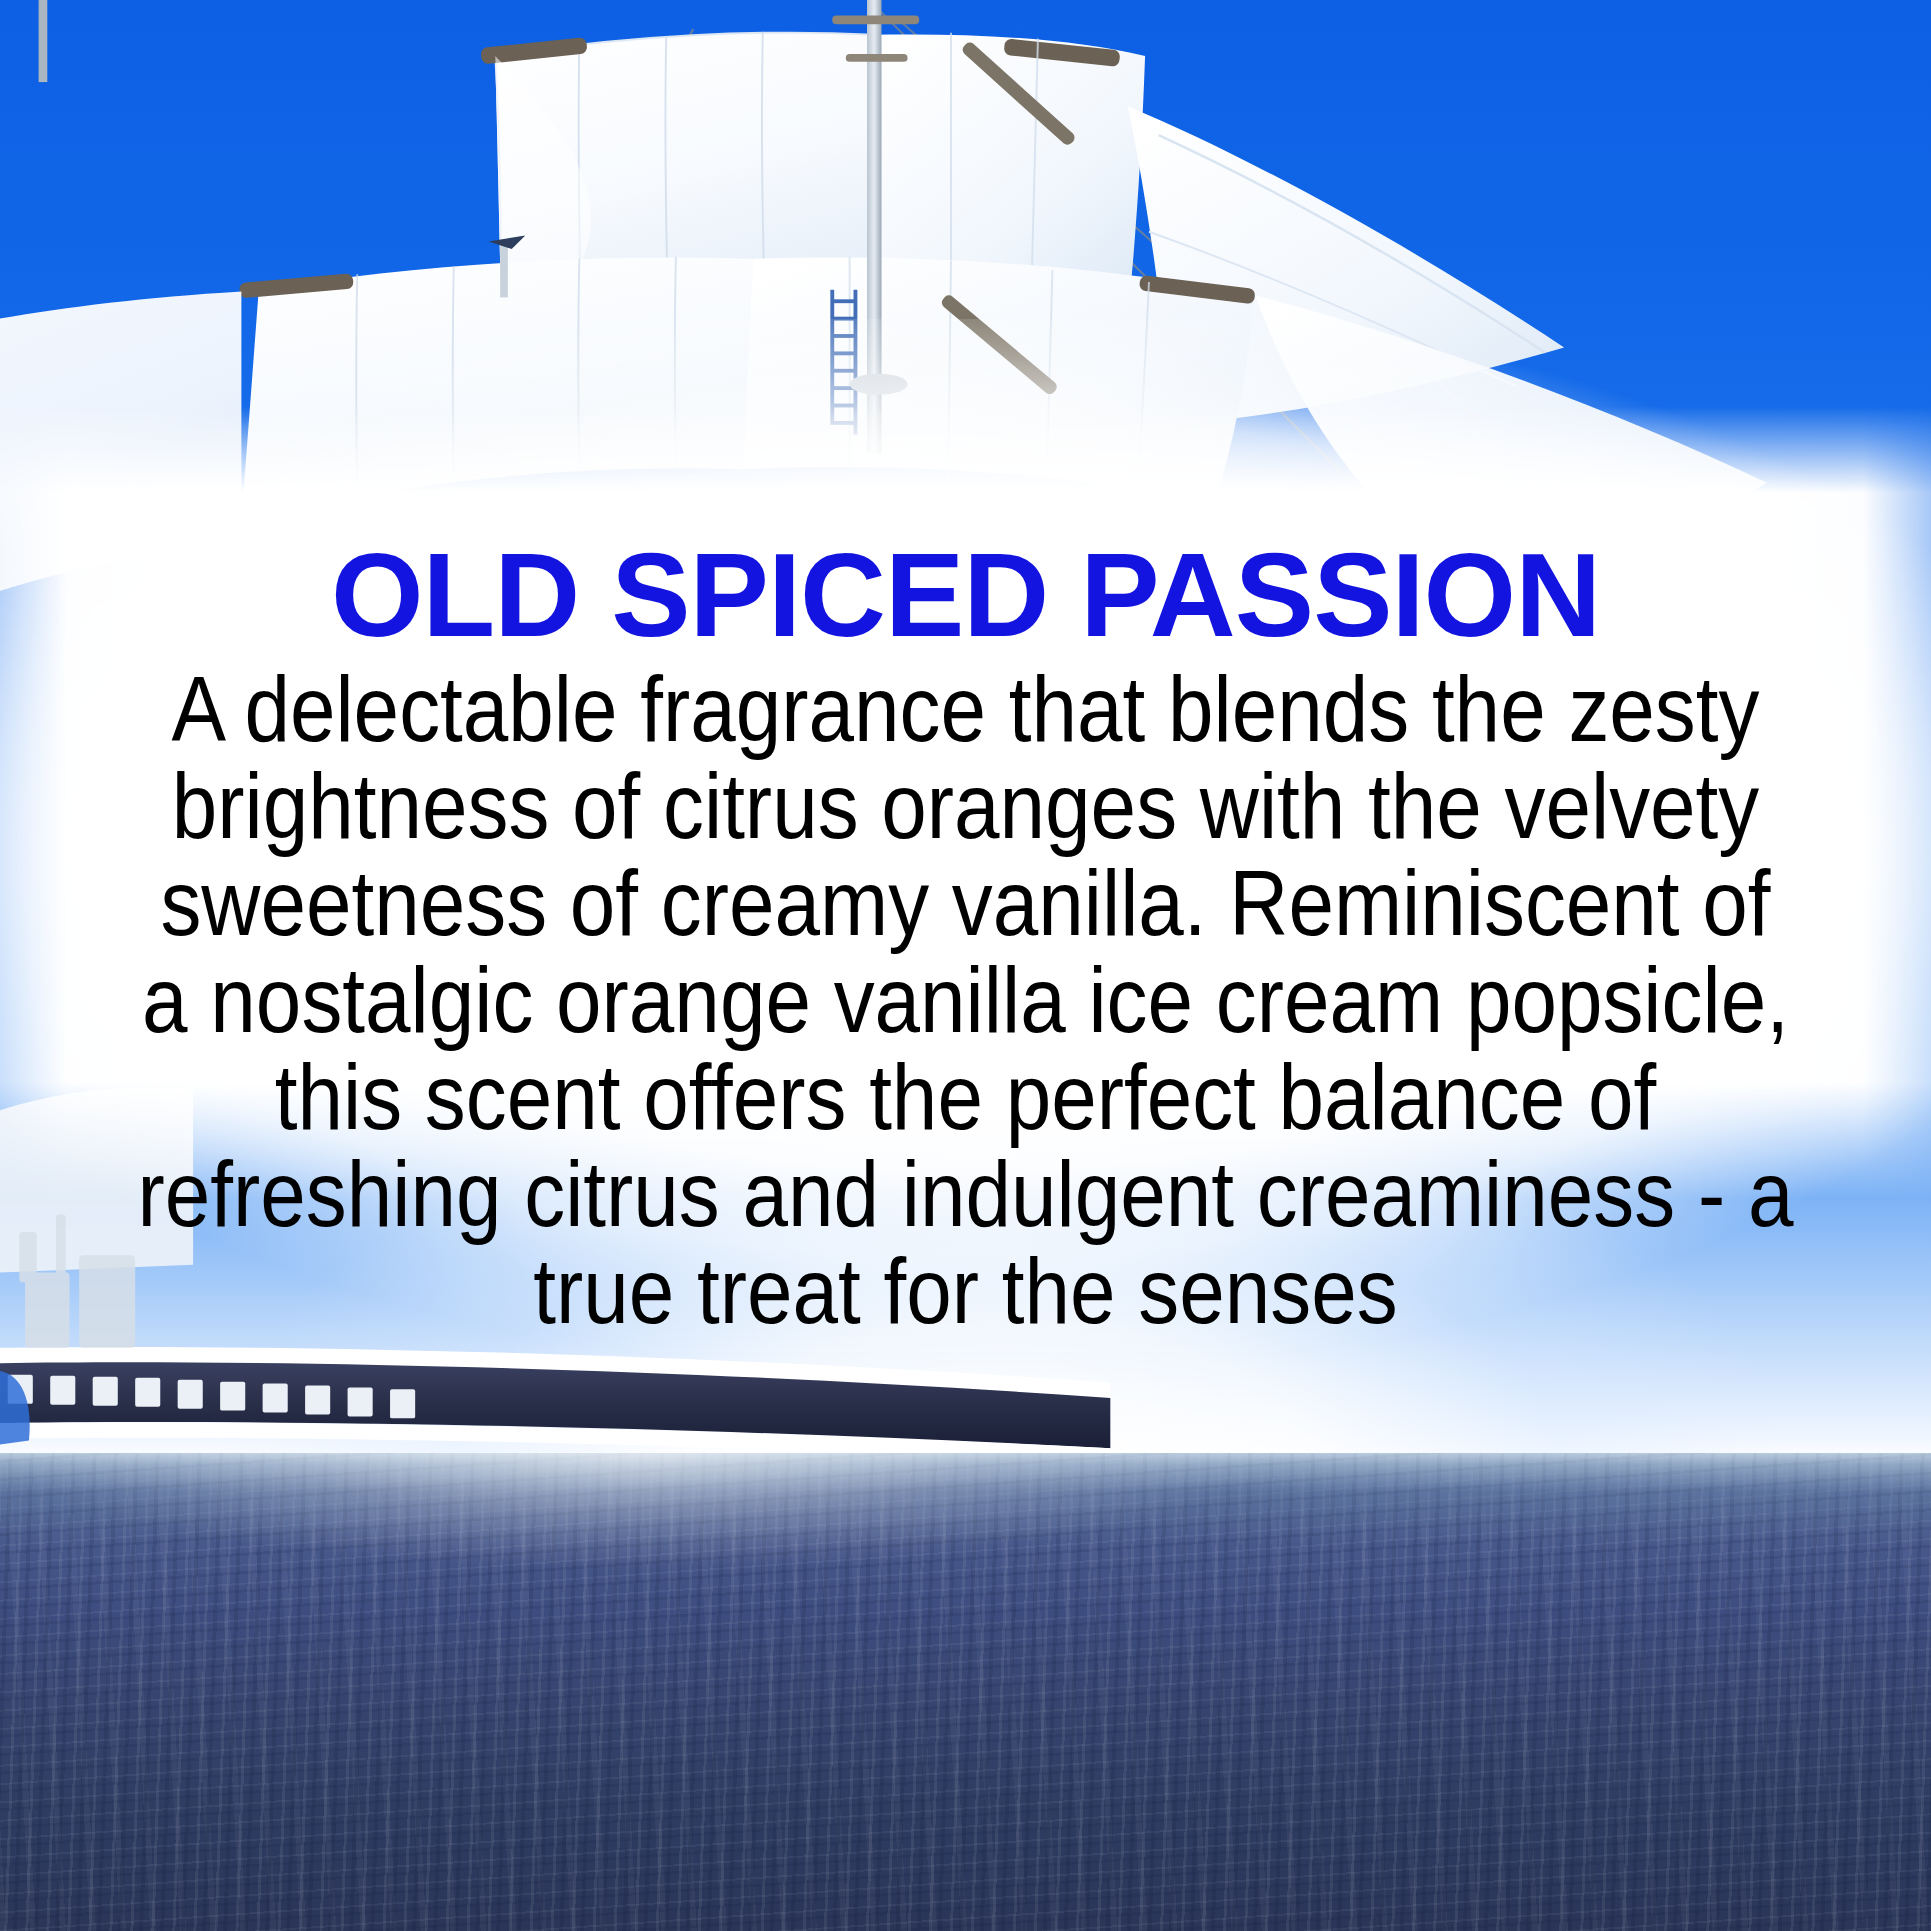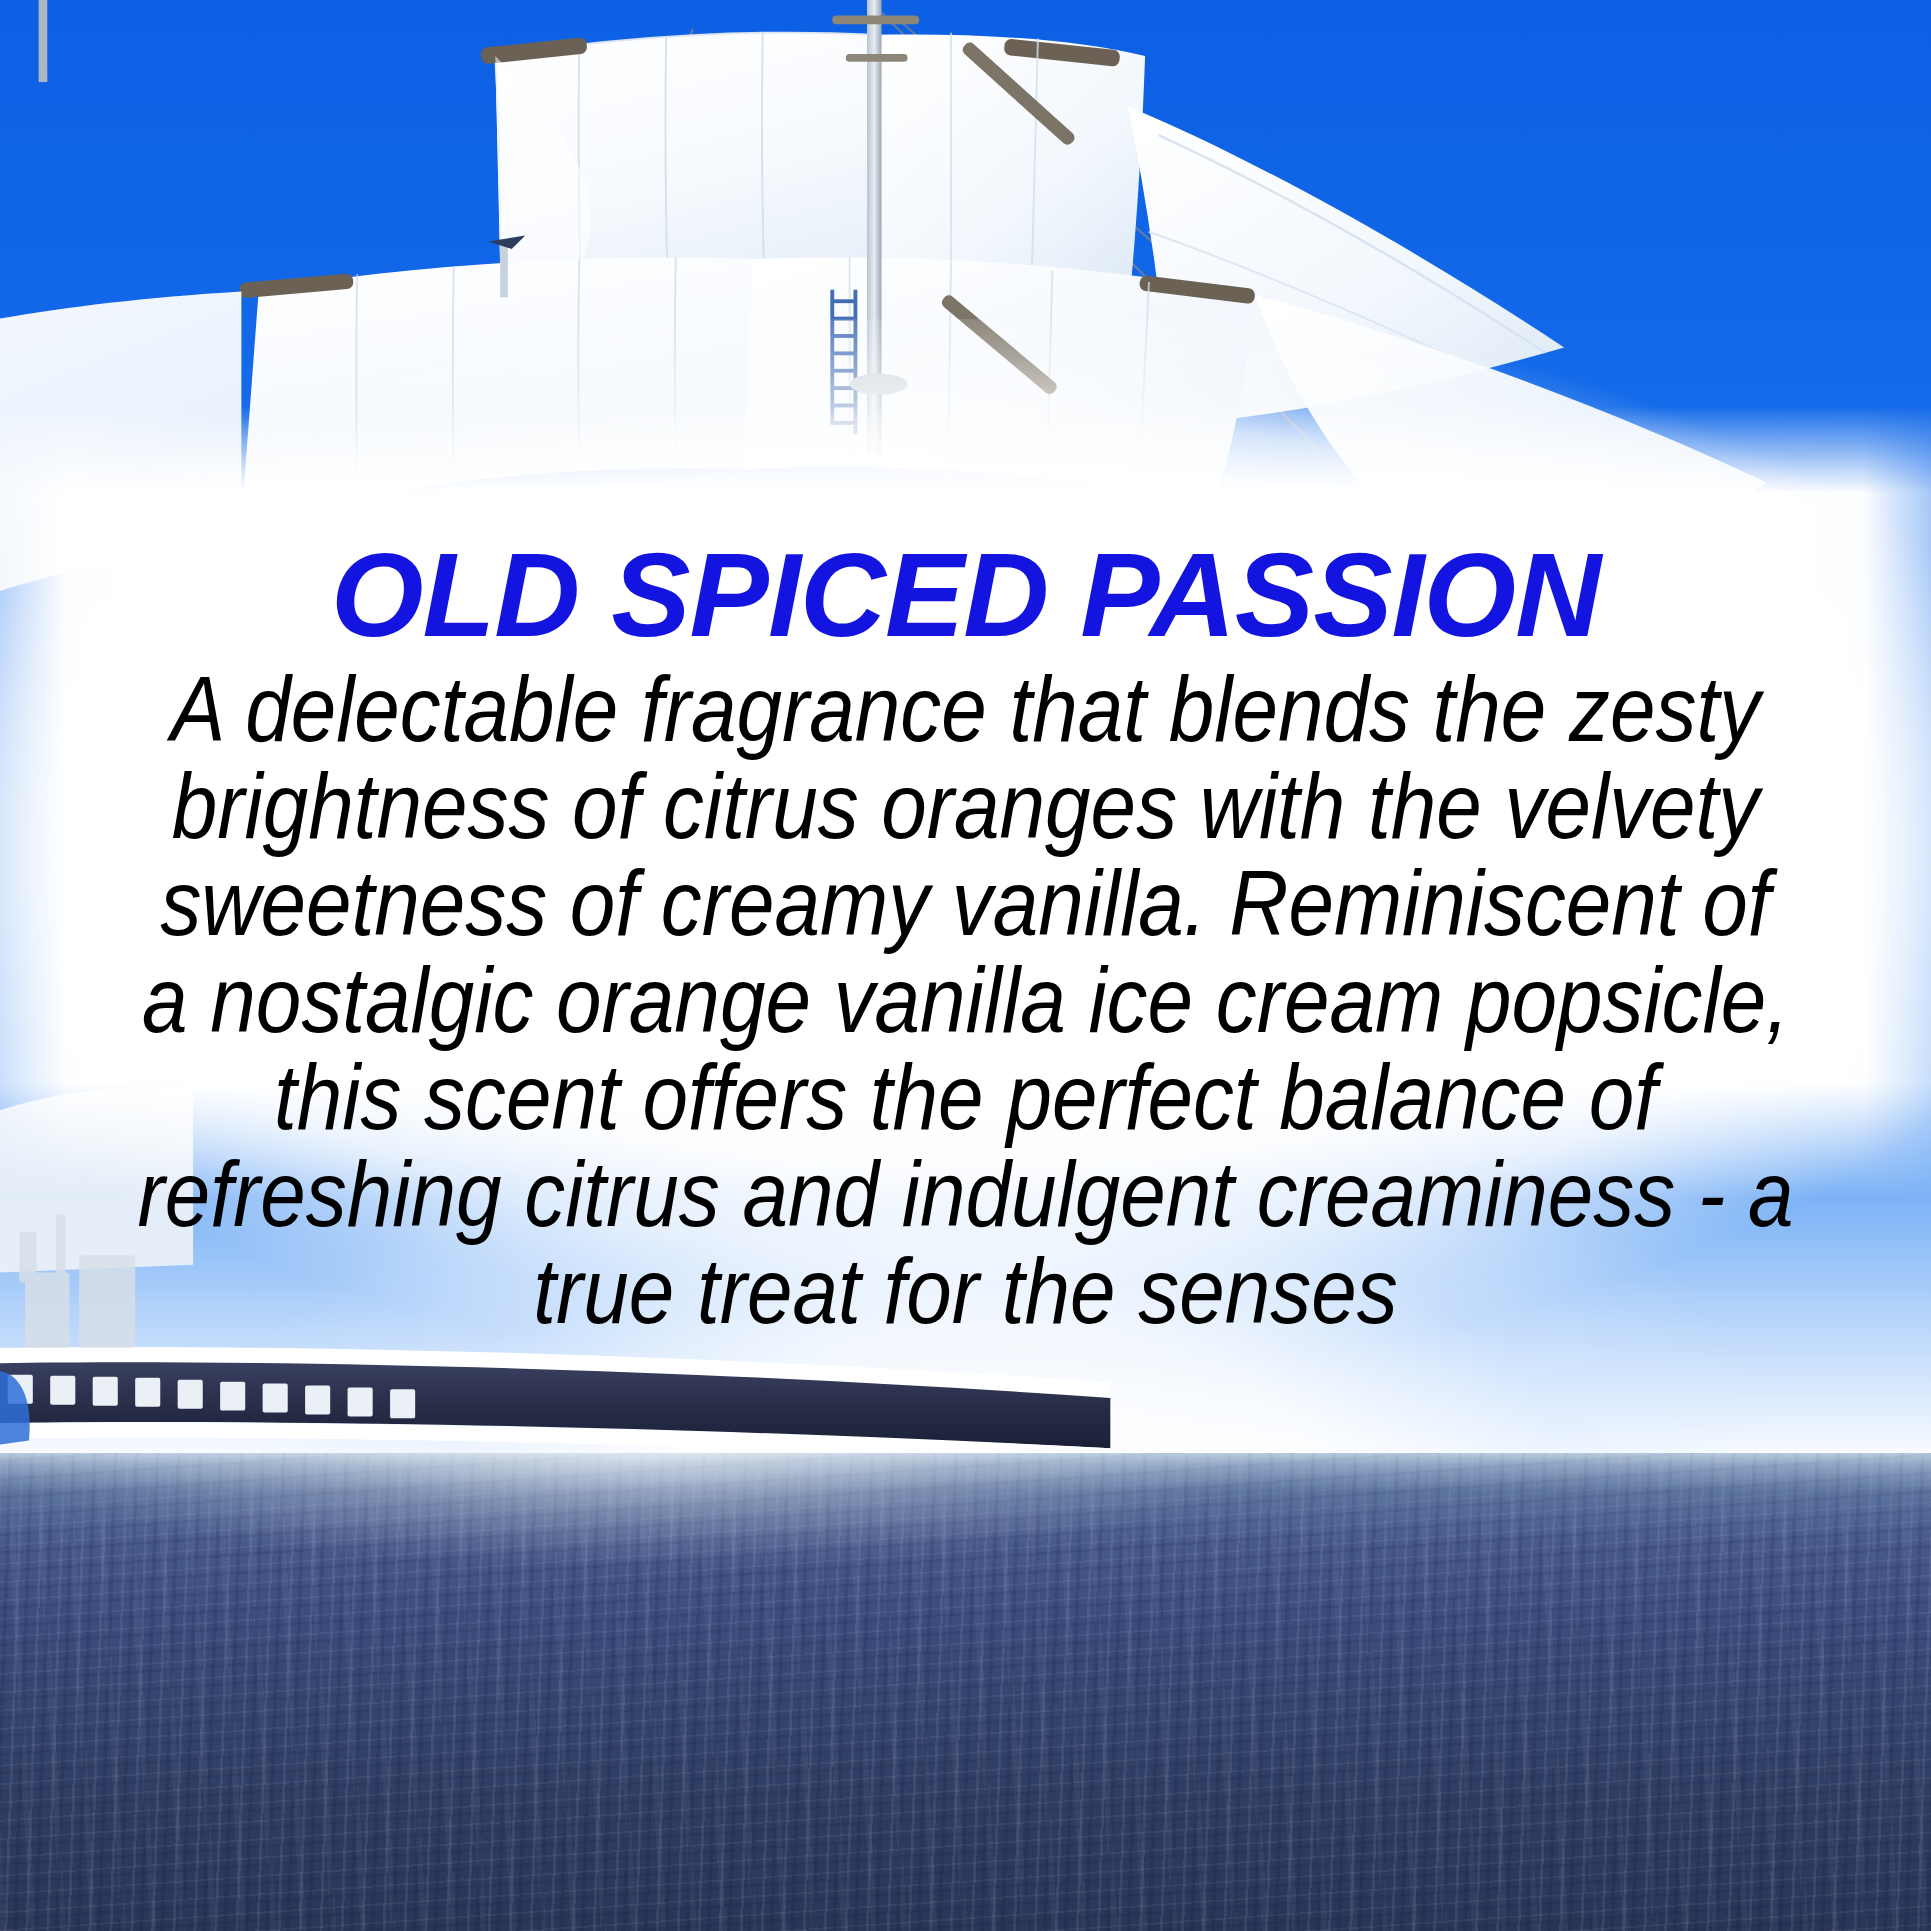--- a/index.html
+++ b/index.html
@@ -121,21 +121,20 @@
         rgba(0,0,0,1) 676px, rgba(0,0,0,0) 792px);
     pointer-events: none;
   }
 
   
   .content {
     position: absolute;
     left: 0; top: 0;
     width: 1931px; height: 1931px;
     pointer-events: none;
-    font-style: italic;
   }
   .title {
     position: absolute;
     left: 0; top: 535px;
     width: 1931px;
     text-align: center;
     font-family: "Liberation Sans", sans-serif;
     font-weight: bold;
     font-size: 119px;
     line-height: 1.0;

